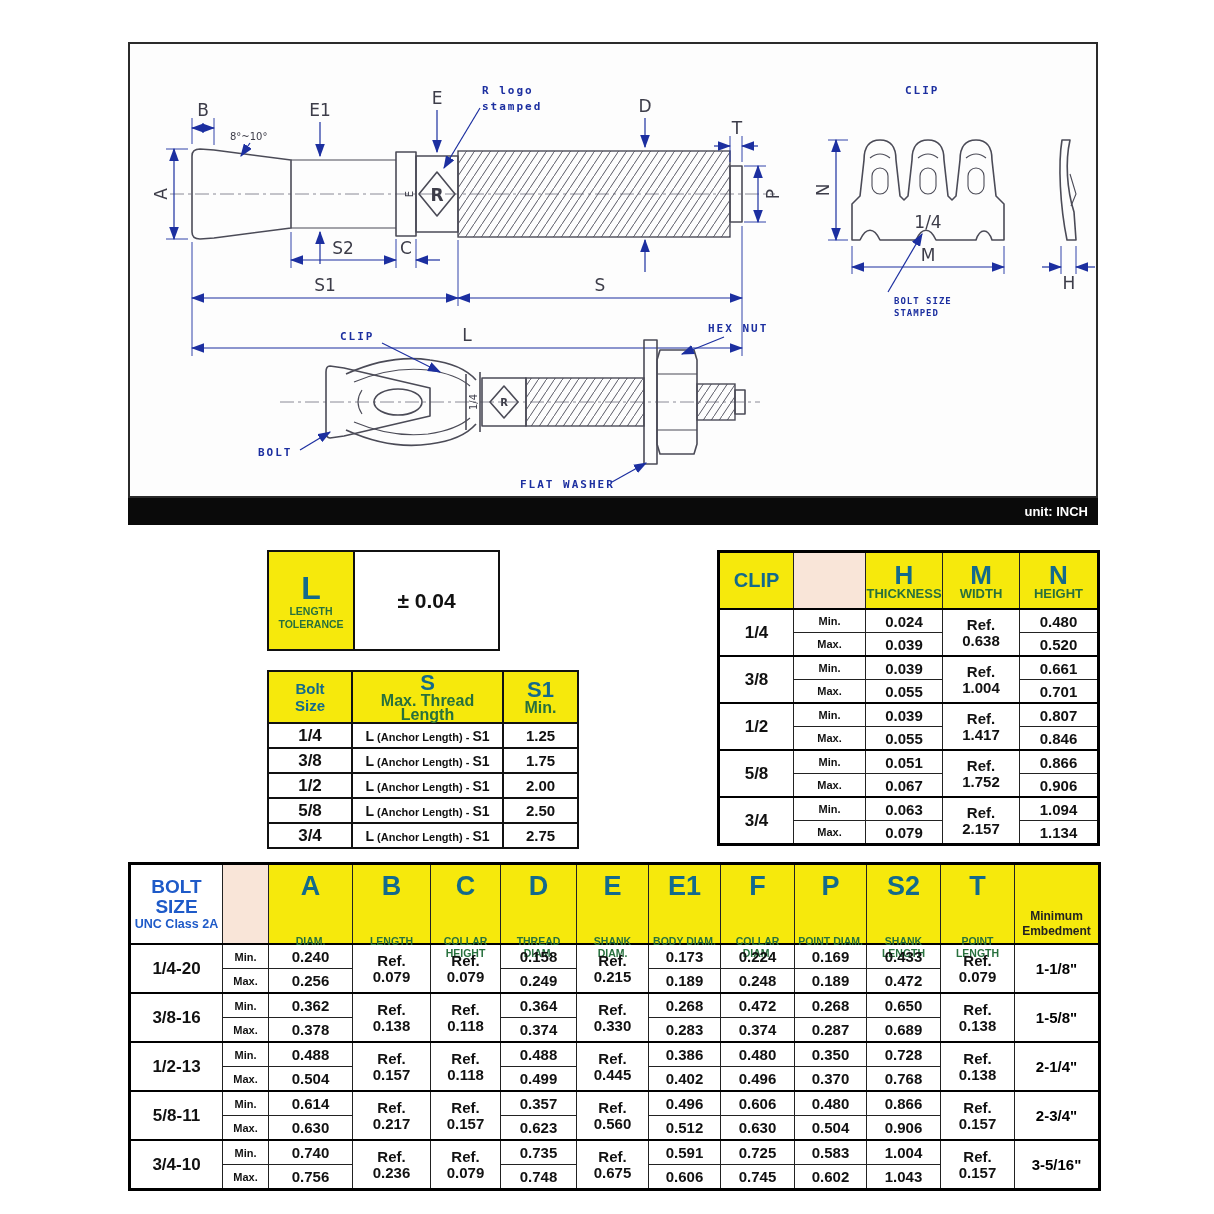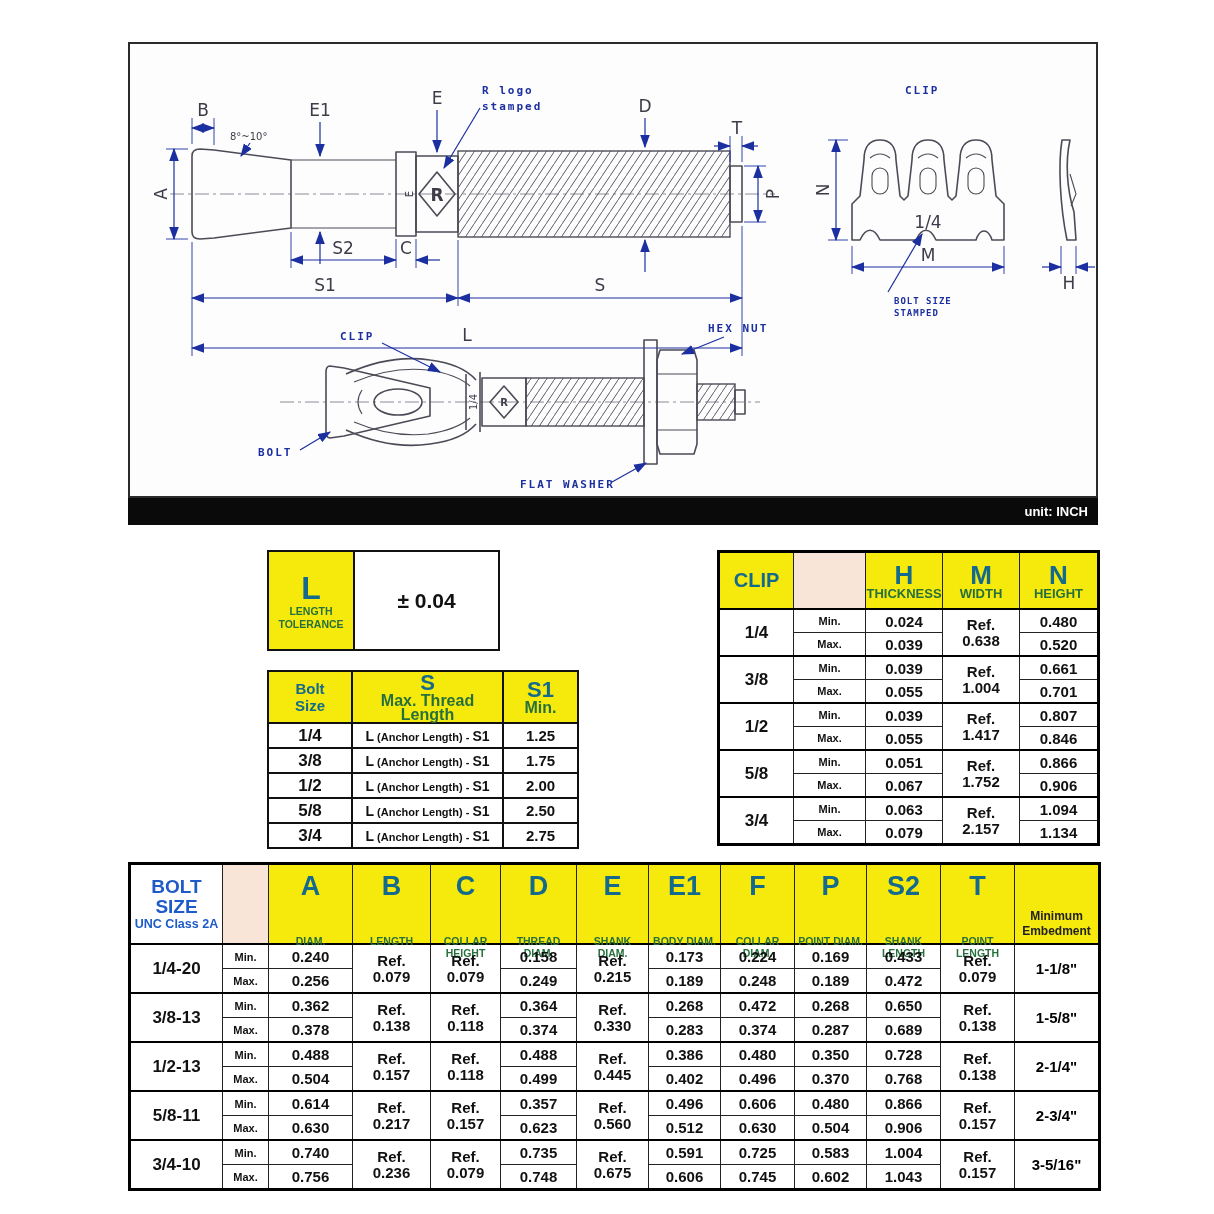--- a/index.html
+++ b/index.html
@@ -542,21 +542,21 @@
     <td class="mm">Max.</td>
     <td class="val">0.256</td>
     <td class="val">0.249</td>
     <td class="val">0.189</td>
     <td class="val">0.248</td>
     <td class="val">0.189</td>
     <td class="val">0.472</td>
   </tr>
 
   <tr class="gs">
-    <td class="sizecell" rowspan="2">3/8-13</td>
+    <td class="sizecell" rowspan="2">3/8-16</td>
     <td class="mm">Min.</td>
     <td class="val">0.362</td>
     <td class="val refcell" rowspan="2">
             <div>Ref.</div>
             <div>0.138</div>
           </td>
     <td class="val refcell" rowspan="2">
             <div>Ref.</div>
             <div>0.118</div>
           </td>

